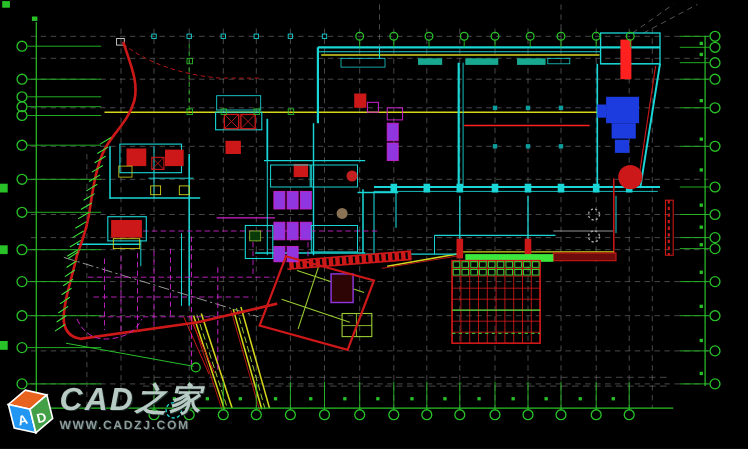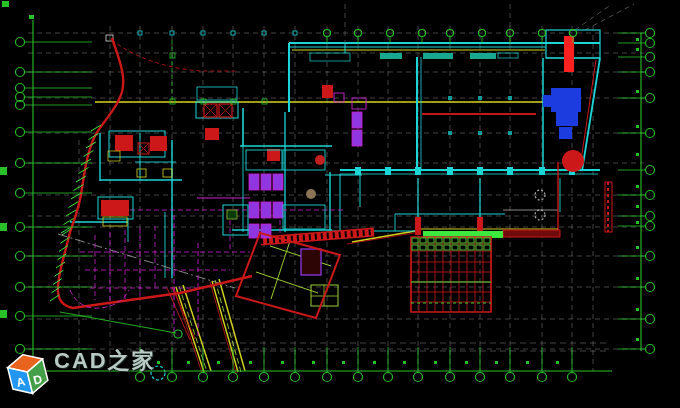--- a/index.html
+++ b/index.html
@@ -3,22 +3,22 @@
 <meta charset="utf-8">
 <style>
   html,body{margin:0;padding:0;background:#222;}
   #stage{position:relative;width:680px;height:408px;background:#000;overflow:hidden;
          font-family:"Liberation Sans", sans-serif;}
   #plan{position:absolute;left:0;top:0;}
   #watermark{position:absolute;left:6px;top:350px;display:flex;align-items:flex-start;gap:4px;
              user-select:none;}
   #wm-cube{transform:rotate(-14deg);margin-top:2px;}
   .wm-text{display:flex;flex-direction:column;line-height:1;}
-  .wm-brand{font-size:22px;font-weight:bold;letter-spacing:2px;color:#b7cac4;
-            text-shadow:1px 1px 0 #1d2a27;}
+  .wm-brand{font-size:29px;font-weight:bold;letter-spacing:2px;color:#b7cac4;
+            text-shadow:1px 1px 0 #1d2a27;font-style:italic;}
   .wm-url{font-size:11px;font-weight:bold;letter-spacing:1.5px;color:#8d9b9b;margin-top:3px;
           text-shadow:1px 1px 0 #1d2a27;}
 </style>
 </head>
 <body>
 
 <div id="stage">
   <svg id="plan" width="680" height="408" viewBox="0 0 680 408">
       <line x1="110" y1="26" x2="110" y2="371" stroke="#6e6e6e" stroke-width="0.6" stroke-dasharray="5,4"></line>
       <line x1="140" y1="26" x2="140" y2="371" stroke="#6e6e6e" stroke-width="0.6" stroke-dasharray="5,4"></line>
@@ -452,15 +452,16 @@
   <div id="watermark">
     <svg id="wm-cube" width="44" height="46" viewBox="0 0 44 46">
       <polygon points="22,2 40,11 22,20 4,11" stroke="#fff" stroke-width="1.5" fill="#e8641e"></polygon>
       <polygon points="4,11 22,20 22,42 4,33" stroke="#fff" stroke-width="1.5" fill="#2196f3"></polygon>
       <polygon points="40,11 22,20 22,42 40,33" stroke="#fff" stroke-width="1.5" fill="#43a047"></polygon>
       <text x="9" y="32" font-size="12" font-weight="bold" fill="#ffffff">A</text>
       <text x="26" y="34" font-size="12" font-weight="bold" fill="#ffffff">D</text>
     </svg>
     <div class="wm-text">
       <span class="wm-brand">CAD之家</span>
+      <span class="wm-url">WWW.CADZJ.COM</span>
     </div>
   </div>
 </div>
 
 </body></html>

